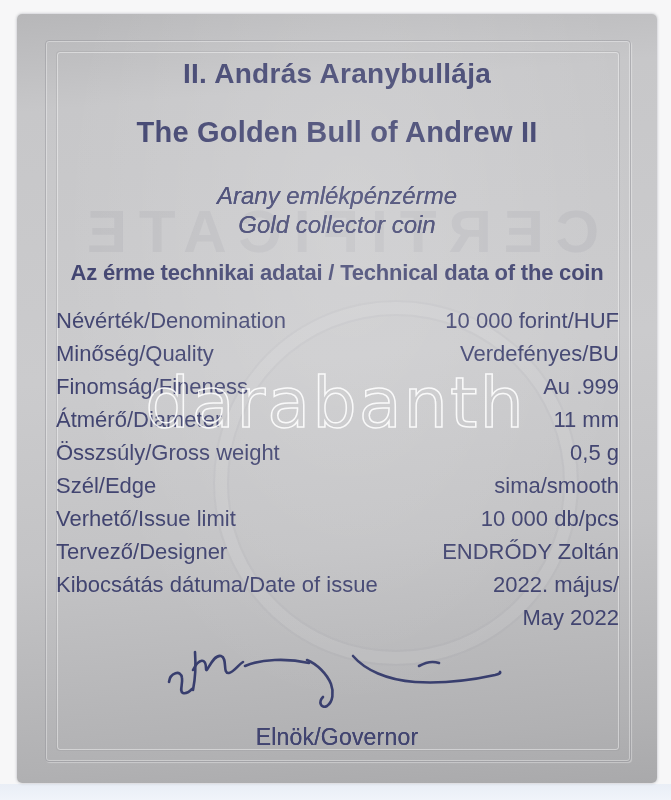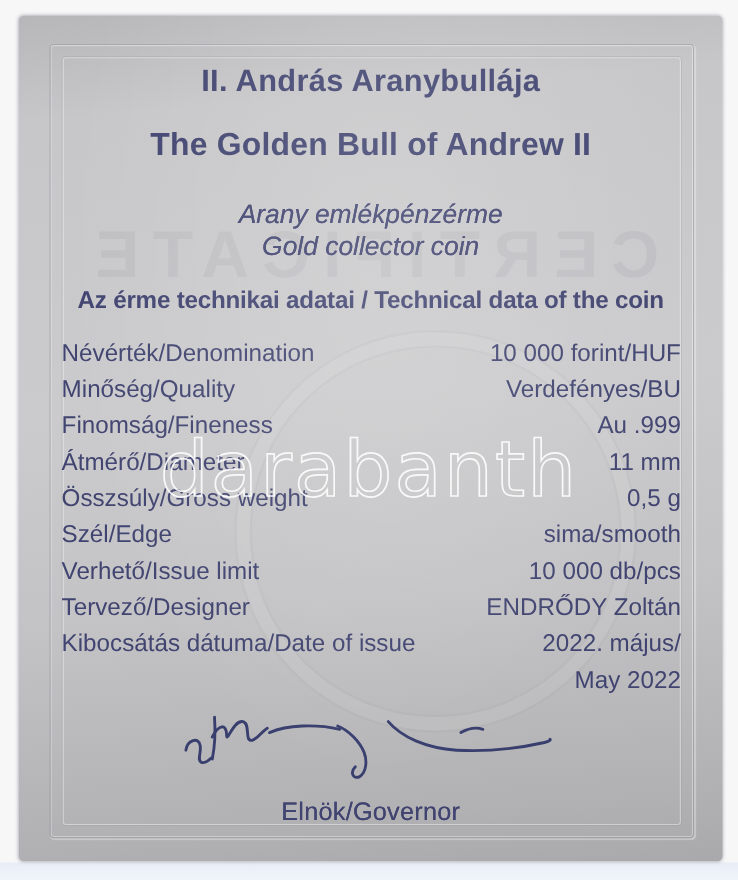--- a/index.html
+++ b/index.html
@@ -92,21 +92,21 @@
     text-shadow:0 0 .4px #414470;
   }
 
   .watermark {
     position:absolute; left:0; top:362px; width:671px; text-align:center;
     font-family:"DejaVu Sans", sans-serif;
     font-size:70px; font-weight:normal; letter-spacing:2px;
     color:transparent;
     -webkit-text-stroke:1.5px rgba(255,255,255,.88);
     text-stroke:1.5px rgba(255,255,255,.88);
-    pointer-events:none; user-select:none;margin-top:24px;
+    pointer-events:none; user-select:none;
   }
 </style>
 </head>
 <body>
 
 <div class="stage">
   <div class="bottom-strip"></div>
 
   <div class="paper">
     <div class="frame-outer"></div>

